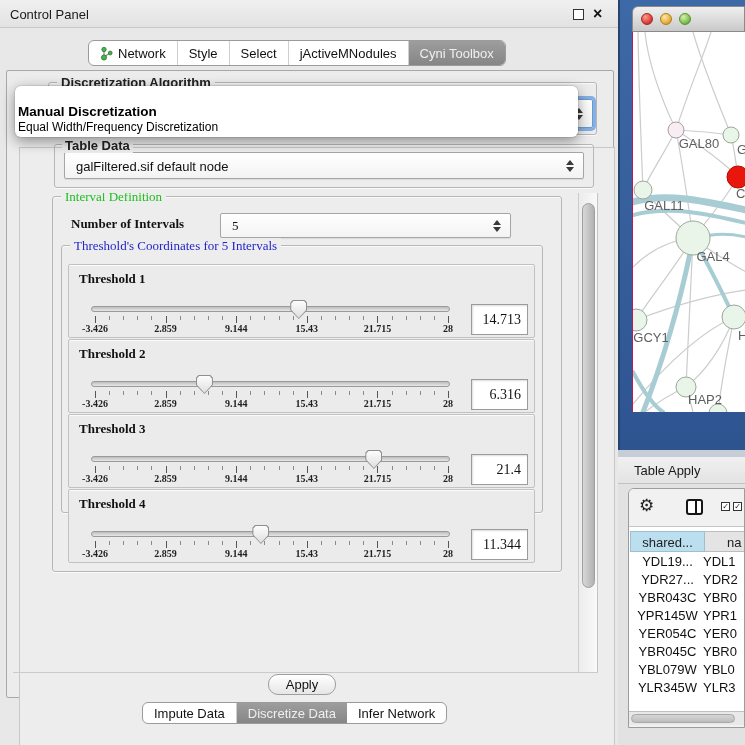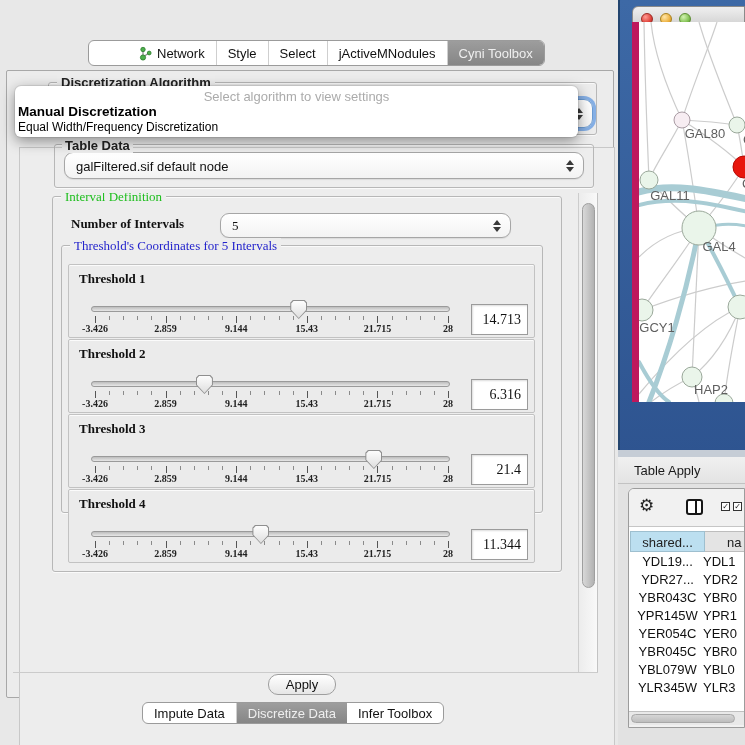--- a/index.html
+++ b/index.html
@@ -12,37 +12,37 @@
     background:linear-gradient(#f0f0f0,#e2e2e2); border-bottom:1px solid #c9c9c9; }
   .cp-title { position:absolute; left:10px; top:7px; font-size:13px; color:#1a1a1a; }
   .float-ico { position:absolute; left:573px; top:9px; width:11px; height:11px; border:1.5px solid #333; background:#fff; }
   .close-ico { position:absolute; left:593px; top:4px; font-size:16px; font-weight:bold; color:#111; line-height:20px; }
 
   .seg { position:absolute; display:flex; background:#fff; border:1px solid #9b9b9b; border-radius:6px; overflow:hidden; }
   .seg .sgi { display:flex; align-items:center; padding:0 11px; font-size:13px; color:#111;
     border-right:1px solid #cfcfcf; white-space:nowrap; cursor:default; }
   .seg .sgi:last-child { border-right:none; }
   .seg .sgi.sel { background:linear-gradient(#9d9d9d,#868686); color:#efefef; border-right:none; }
-  #topTabs { left:88px; top:40px; height:26px;padding-left:39px; }
+  #topTabs { left:88px; top:40px; height:26px; }
   #bottomTabs { left:142px; top:702px; height:22px; }
 
   .cp-content { position:absolute; left:6px; top:70px; width:608px; height:628px;
     background:#ececec; border:1px solid #a8a8a8; border-radius:2px; }
   .cp-inner { position:absolute; left:12px; top:76px; width:596px; height:617px;
     background:#ededed; border:1px solid #c8c8c8; }
 
   .grp { position:absolute; border:1px solid #b7b7b7; border-radius:3px;
     box-shadow:inset 0 1px 0 rgba(255,255,255,.7), 0 1px 0 rgba(255,255,255,.7); }
   .grp-lb { position:absolute; top:-8px; left:8px; background:#ededed; padding:0 4px; font-size:13px; color:#222; }
   .grp-lb.bold { font-weight:bold; }
   .grp-lb.green { color:#1ebe1e; }
   .grp-lb.blue { color:#2424cc; }
 
   .combo { position:absolute; background:linear-gradient(#ffffff,#f3f3f3); border:1px solid #a6a6a6;
-    border-radius:9px; box-shadow:0 1px 1px rgba(0,0,0,.08); font-size:13px; color:#111; }
+    border-radius:2px; box-shadow:0 1px 1px rgba(0,0,0,.08); font-size:13px; color:#111; }
   .combo .cv { position:absolute; left:11px; top:50%; transform:translateY(-50%); white-space:nowrap; }
   .stepper { position:absolute; right:9px; top:50%; transform:translateY(-50%); display:flex; flex-direction:column; gap:2px; }
   .arr-up { width:0; height:0; border-left:4px solid transparent; border-right:4px solid transparent; border-bottom:5px solid #3a3a3a; }
   .arr-dn { width:0; height:0; border-left:4px solid transparent; border-right:4px solid transparent; border-top:5px solid #3a3a3a; }
 
   
   #algGroup { left:48px; top:82px; width:549px; height:53px; z-index:1; }
   #algComboHidden { left:60px; top:99px; width:533px; height:29px; z-index:2;
     box-shadow:0 0 0 3px rgba(108,160,228,.8); border-color:#6b9bd2; }
 
@@ -102,21 +102,21 @@
   
   #desktop { position:absolute; left:618px; top:0; width:127px; height:456px;
     background:linear-gradient(180deg,#3d69a6,#2e5490); border-left:2px solid #23456f; }
   #netWin { position:absolute; left:632px; top:6px; width:113px; height:406px; }
   #netTitle { position:absolute; left:0; top:0; width:113px; height:26px;
     background:linear-gradient(#efefef,#c9c9c9); border:1px solid #8a8a8a; border-radius:6px 0 0 0; }
   .tl { position:absolute; top:6px; width:12px; height:12px; border-radius:50%; }
   .tl.r { left:8px;  background:radial-gradient(circle at 35% 30%, #ff9a92, #df433b 60%, #a5201b); border:1px solid #9c2a24; }
   .tl.y { left:27px; background:radial-gradient(circle at 35% 30%, #ffe6a8, #ecb03f 60%, #b97f1d); border:1px solid #a8821f; }
   .tl.g { left:46px; background:radial-gradient(circle at 35% 30%, #d2f3b0, #82c153 60%, #4e8a28); border:1px solid #5d8e33; }
-  #netCanvas { position:absolute; left:0; top:16px; width:113px; height:380px; background:#fff; border-left:7px solid #be185d; }
+  #netCanvas { position:absolute; left:0; top:26px; width:113px; height:380px; background:#fff; border-left:1px solid #be185d; }
 
   #divider { position:absolute; left:618px; top:450px; width:127px; height:7px; background:#c6cdd6; }
   #tpArea { position:absolute; left:618px; top:457px; width:127px; height:288px; background:#e2e2e2; }
   #tpBar { position:absolute; left:0; top:0; width:127px; height:27px;
     background:linear-gradient(#f0f0f0,#e3e3e3); border-bottom:1px solid #c2c2c2; }
   #tpTitle { position:absolute; left:16px; top:6px; font-size:13px; color:#1a1a1a; }
   #tblBox { position:absolute; left:10px; top:31px; width:117px; height:240px;
     background:#f1f1f1; border:1px solid #9c9c9c; border-radius:6px 0 0 0; overflow:hidden; }
   #tblToolbar { position:absolute; left:0; top:0; width:117px; height:38px; border-bottom:1px solid #c6c6c6; background:#f1f1f1; }
   #gearIco { position:absolute; left:10px; top:6px; font-size:17px; color:#222; }
@@ -137,20 +137,25 @@
   #hsbThumb { position:absolute; left:2px; top:2px; width:104px; height:9px; border-radius:5px;
     background:linear-gradient(#d6d6d6,#bdbdbd); border:1px solid #a8a8a8; }
 
   svg text { font-family:"Liberation Sans", sans-serif; }
 </style>
 </head>
 <body>
 
 <div id="root">
 
+  <div class="cp-titlebar">
+    <span class="cp-title">Control Panel</span>
+    <span class="float-ico"></span>
+    <span class="close-ico">×</span>
+  </div>
 
   <div class="seg" id="topTabs">
       <div class="sgi">
         <svg width="13" height="15" viewBox="0 0 13 15" style="margin-right:5px;">
           <line x1="4" y1="4" x2="4" y2="11" stroke="#888" stroke-width="1.2"></line>
           <line x1="4" y1="11" x2="10" y2="7" stroke="#888" stroke-width="1.2"></line>
           <circle cx="4" cy="3.5" r="2.2" fill="#4cae4c" stroke="#2c7c2c" stroke-width="0.8"></circle>
           <circle cx="4" cy="11.5" r="2.6" fill="#4cae4c" stroke="#2c7c2c" stroke-width="0.8"></circle>
           <circle cx="10.2" cy="7" r="1.9" fill="#4cae4c" stroke="#2c7c2c" stroke-width="0.8"></circle>
         </svg>
@@ -178,21 +183,20 @@
     <span class="grp-lb bold">Discretization Algorithm</span>
   </div>
   <div class="combo" id="algComboHidden">
     <span class="stepper">
         <i class="arr-up"></i>
         <i class="arr-dn"></i>
       </span>
   </div>
 
   <div id="popup">
-    <div class="hint">Select algorithm to view settings</div>
     <div class="op1">Manual Discretization</div>
     <div class="op2">Equal Width/Frequency Discretization</div>
   </div>
 
   <div class="grp" id="tdGroup"></div>
   <span id="tdLabel">Table Data</span>
   <div class="combo" id="tdCombo">
     <span class="cv">galFiltered.sif default node</span>
     <span class="stepper">
         <i class="arr-up"></i>
@@ -390,21 +394,21 @@
   <div id="applyBtn">Apply</div>
 
   <div class="seg" id="bottomTabs">
       <div class="sgi">
         <span>Impute Data</span>
       </div>
       <div class="sgi sel">
         <span>Discretize Data</span>
       </div>
       <div class="sgi">
-        <span>Infer Toolbox</span>
+        <span>Infer Network</span>
       </div>
     </div>
 
   <div id="desktop"></div>
 
   <div id="netWin">
     <div id="netTitle">
       <span class="tl r"></span>
       <span class="tl y"></span>
       <span class="tl g"></span>

